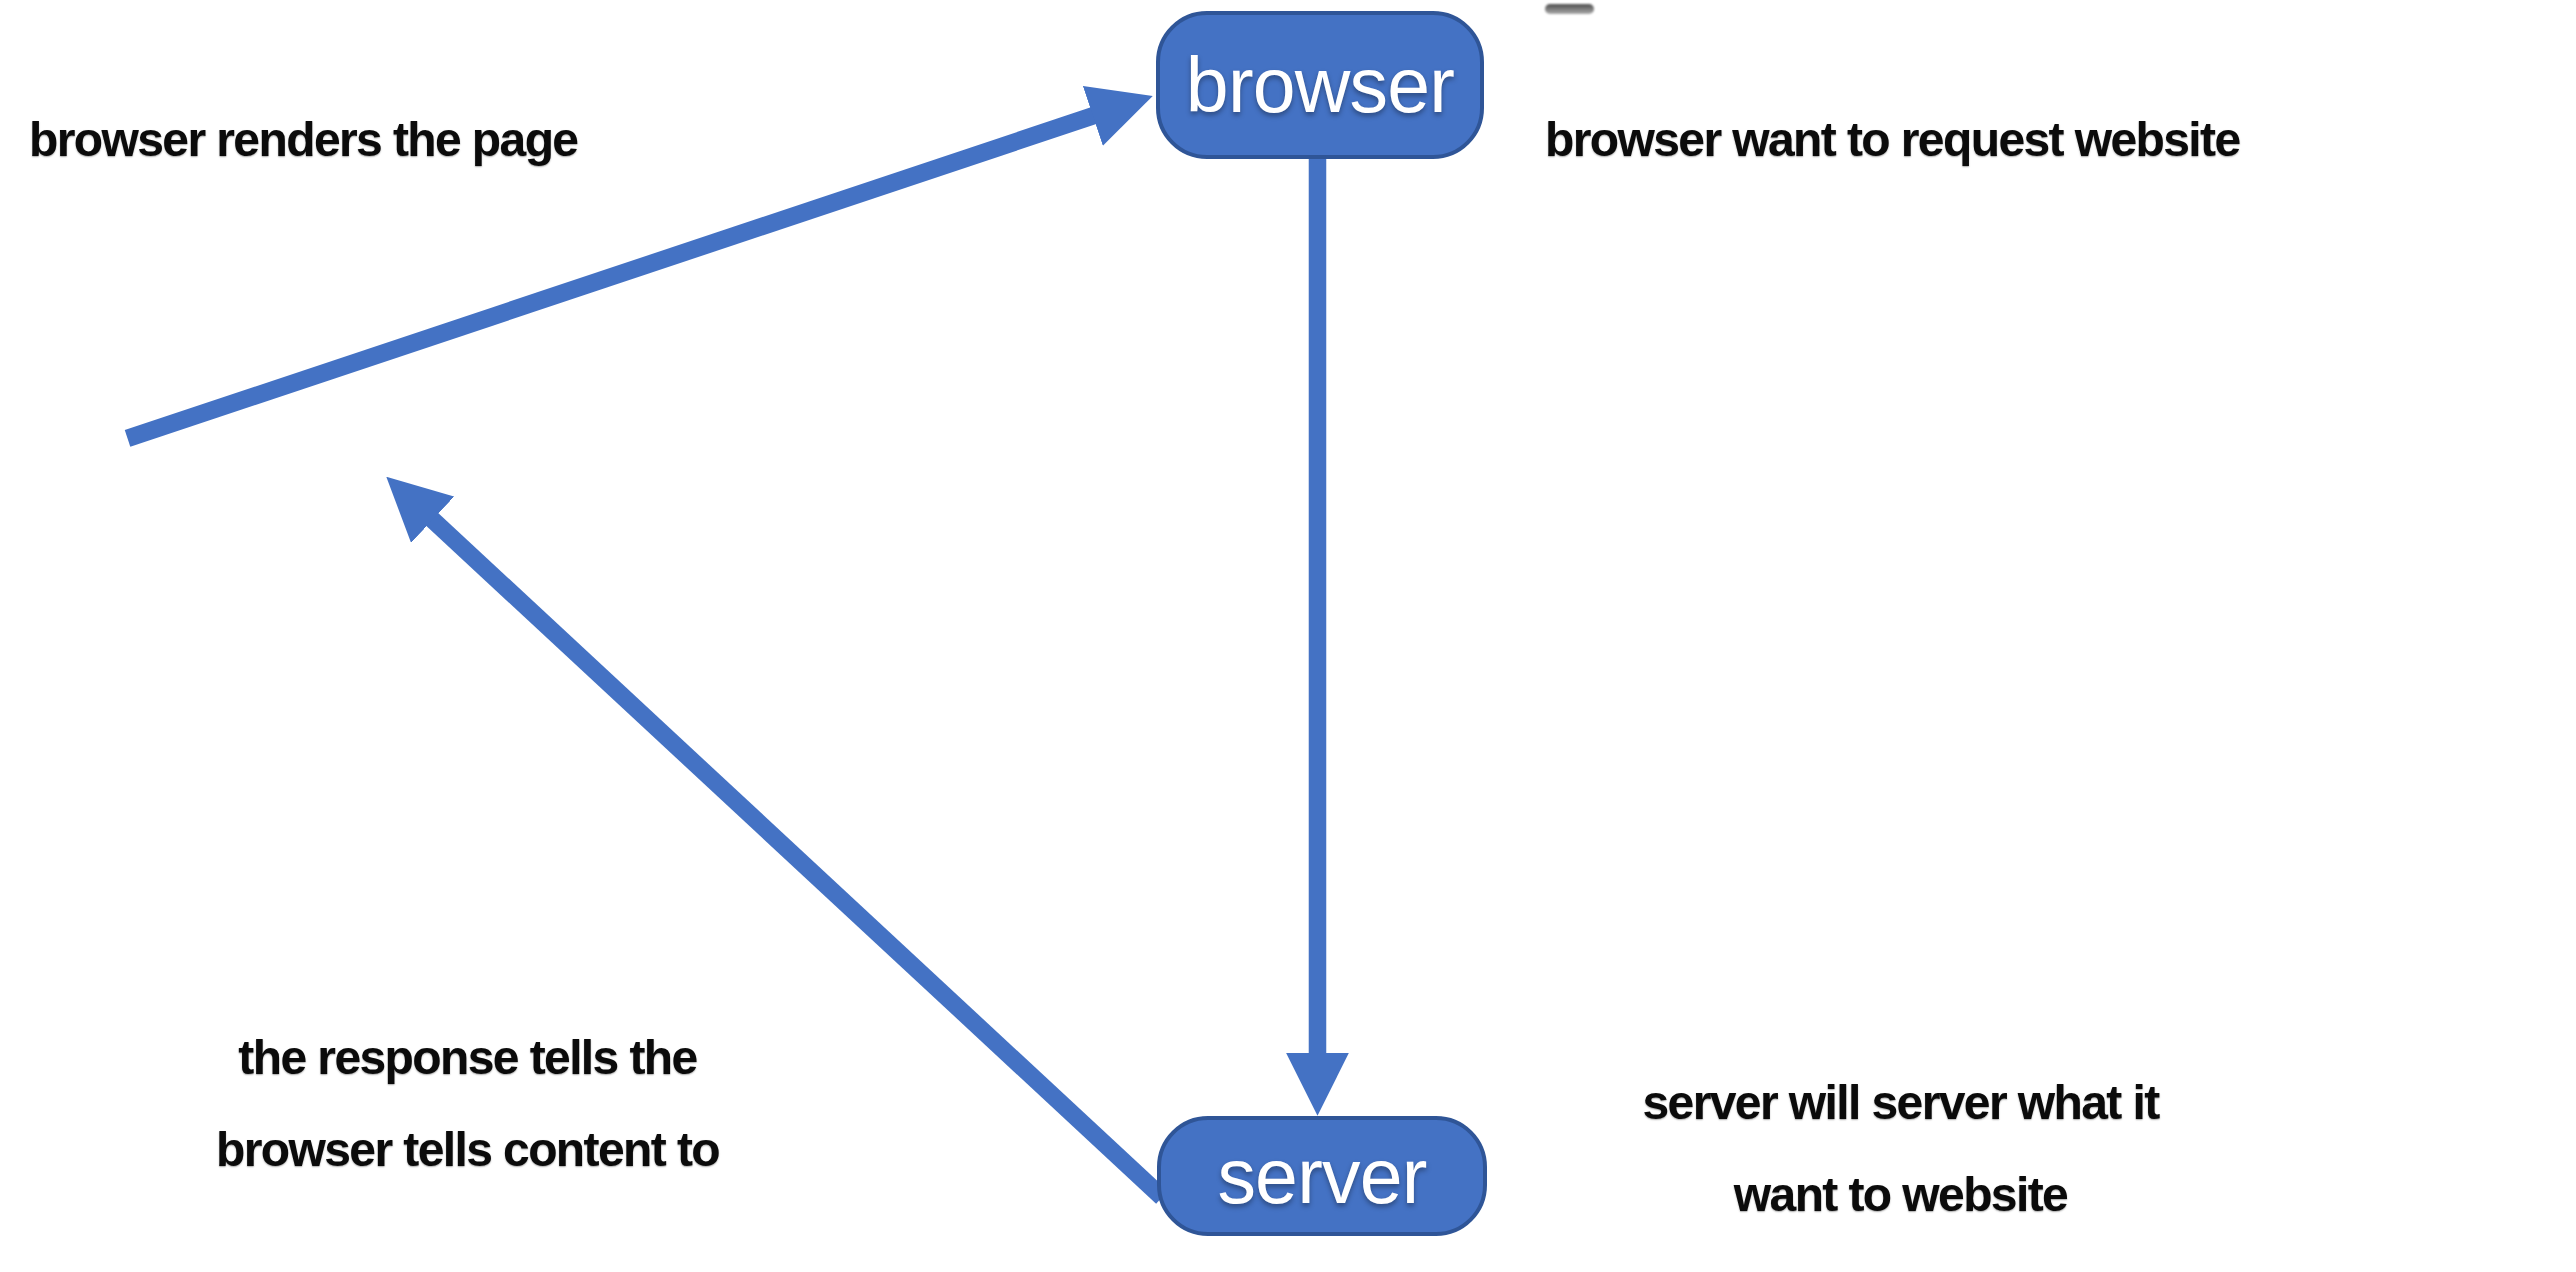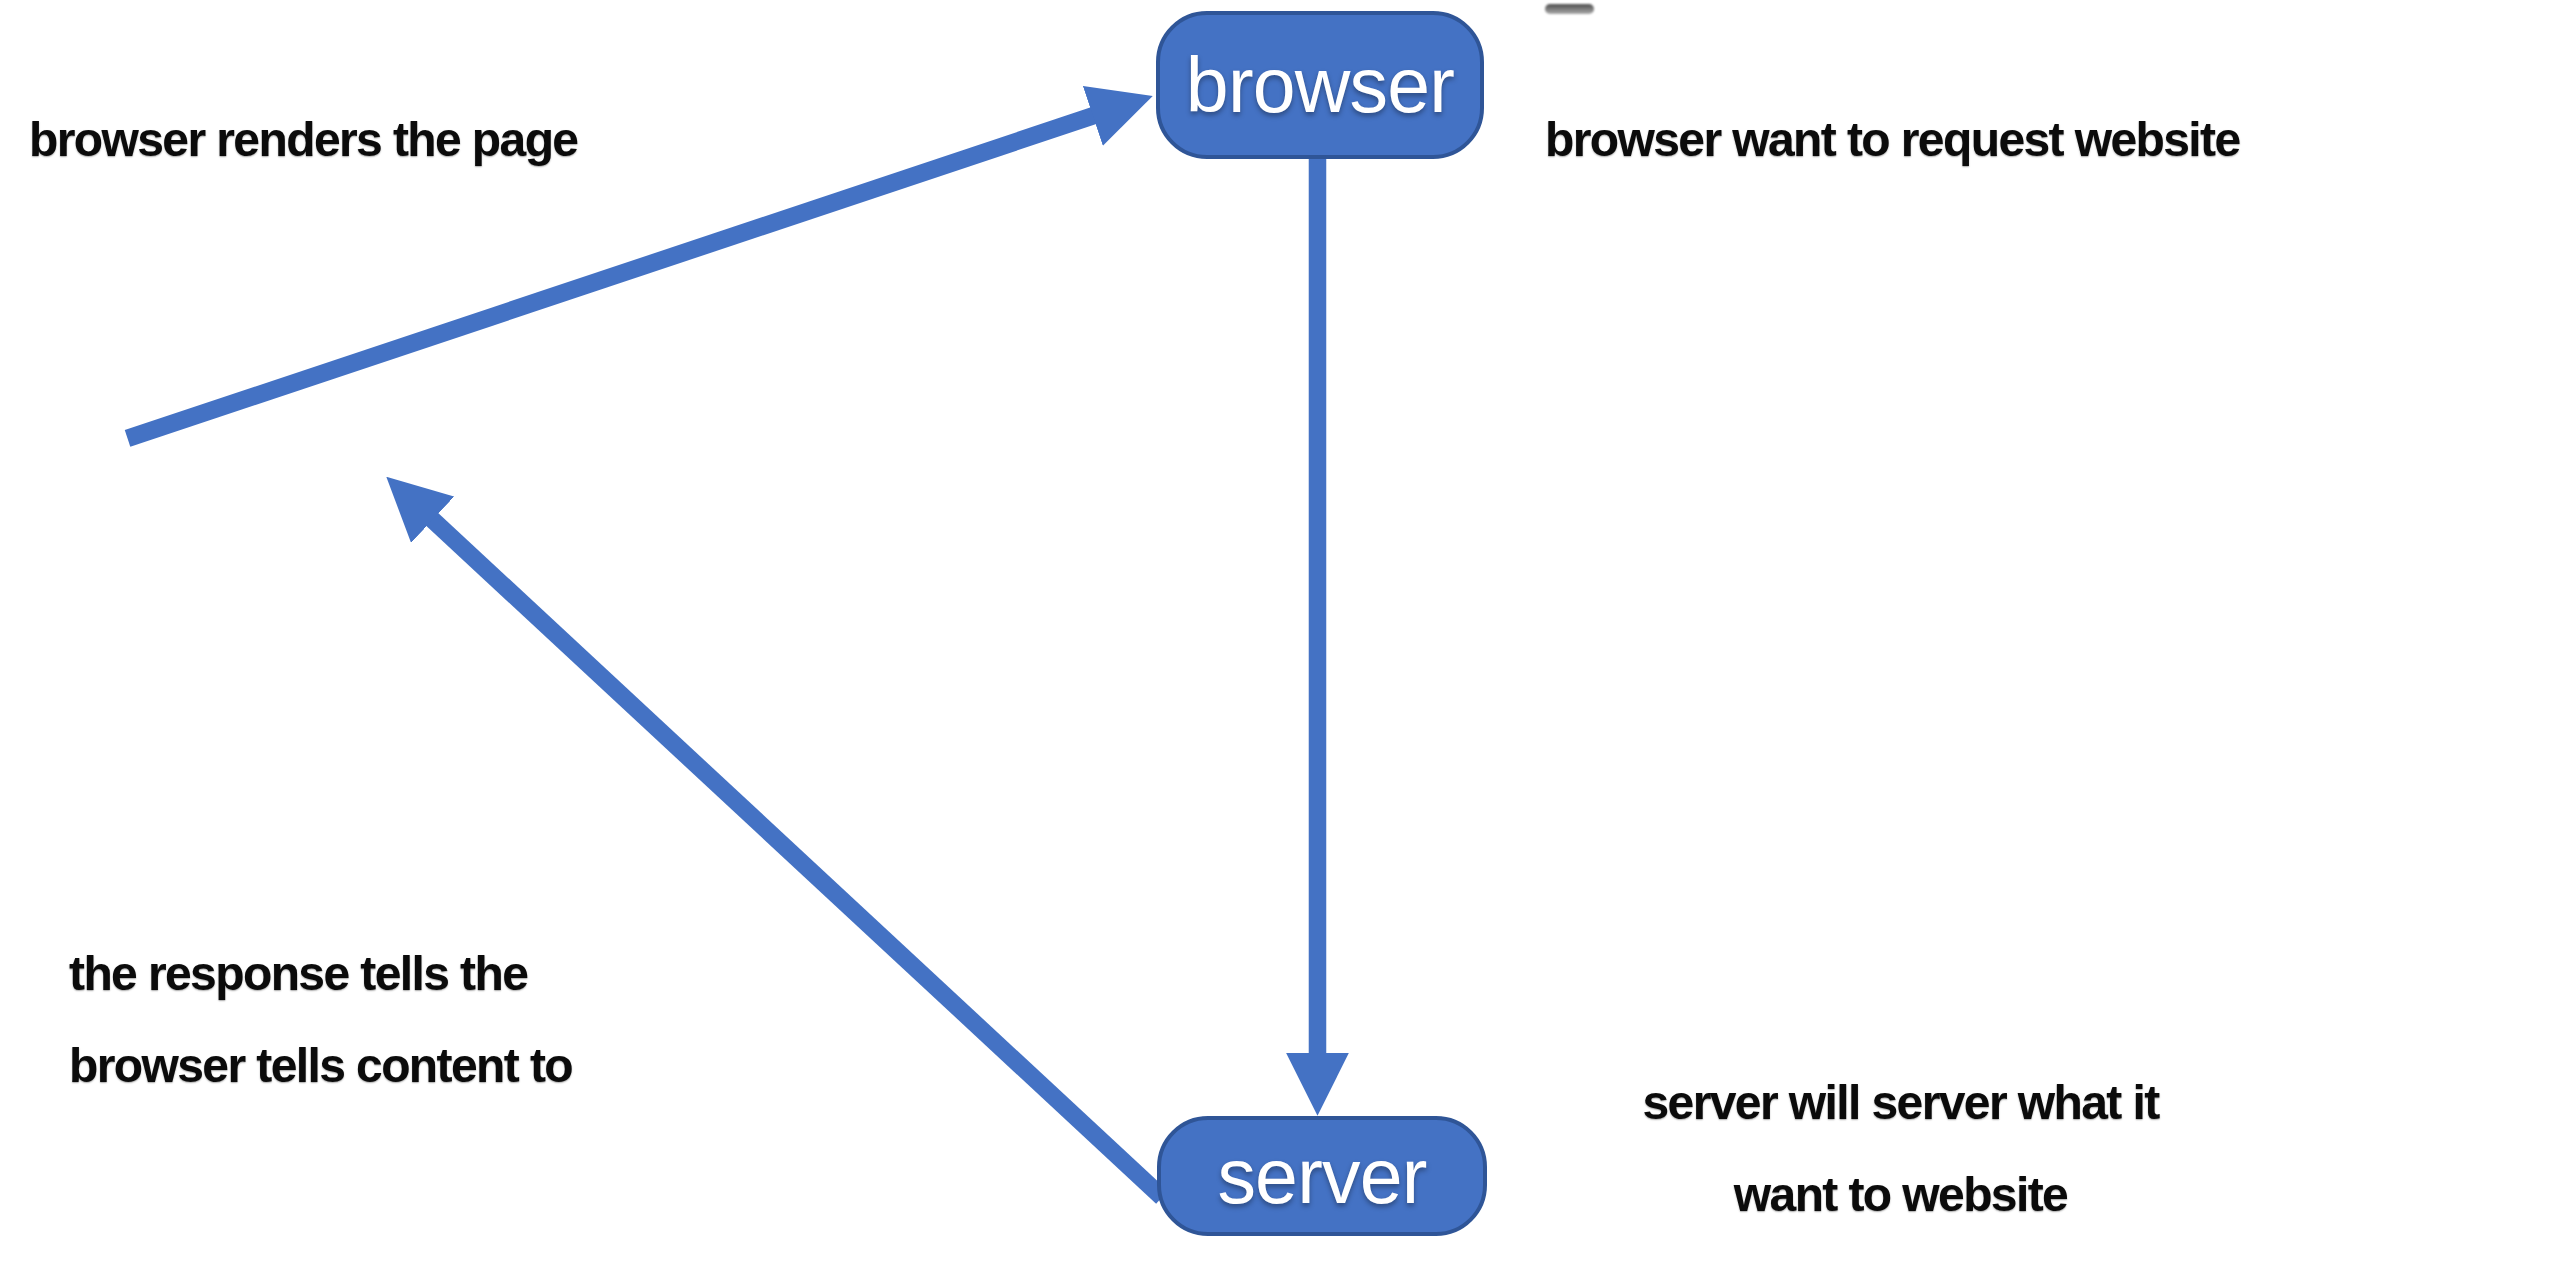--- a/index.html
+++ b/index.html
@@ -45,21 +45,21 @@
     z-index: 2;
     color: #0b0b0b;
     font-size: 48px;
     font-weight: 700;
     letter-spacing: -1.6px;
     line-height: 92px;
     text-shadow: 0 0.8px 1.6px rgba(0,0,0,0.35);
   }
   .annotation-render  { left: 29px;   top: 94px;  white-space: nowrap; }
   .annotation-request { left: 1545px; top: 94px;  white-space: nowrap; }
-  .annotation-response { left: 69px;   top: 928px; width: 797px; text-align: left; }
+  .annotation-response { left: 69px;   top: 1012px; width: 797px; text-align: center; }
   .annotation-decide   { left: 1502px; top: 1057px; width: 797px; text-align: center; }
   .gray-dash {
     position: absolute;
     z-index: 2;
     left: 1545px;
     top: 4px;
     width: 49px;
     height: 10.4px;
     border-radius: 5.6px;
     background: linear-gradient(#4c4c4c, #ababab);

